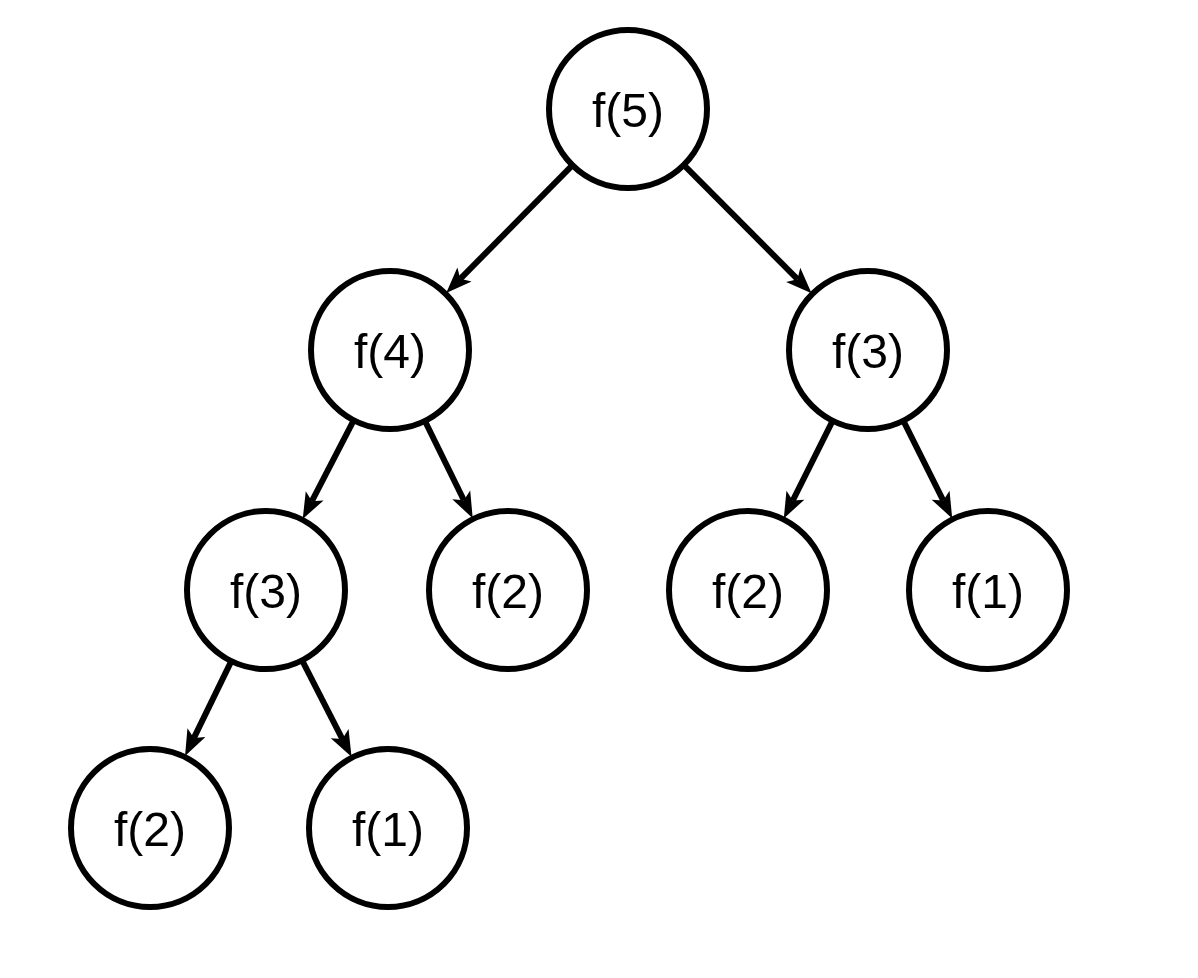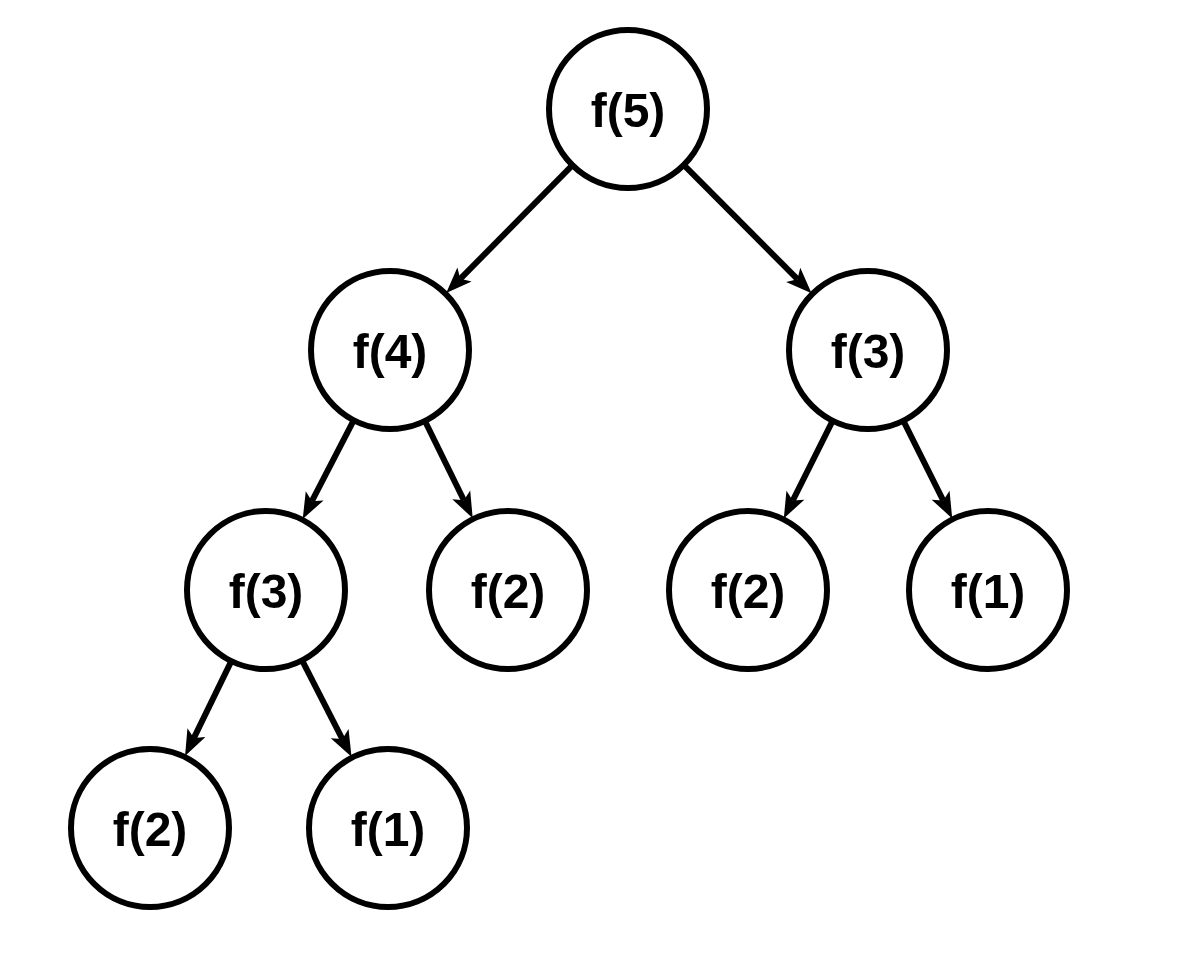--- a/index.html
+++ b/index.html
@@ -12,21 +12,20 @@
     width: 1198px;
     height: 978px;
     overflow: hidden;
     font-family: "Liberation Sans", "DejaVu Sans", sans-serif;
   }
   #canvas-wrap {
     position: relative;
     width: 1198px;
     height: 954px;
     background: #000000;
-    font-weight: bold;
   }
   svg#tree {
     display: block;
     width: 1198px;
     height: 978px;
     background: #ffffff;
   }
   .node-circle {
     fill: #ffffff;
     stroke: #000000;

